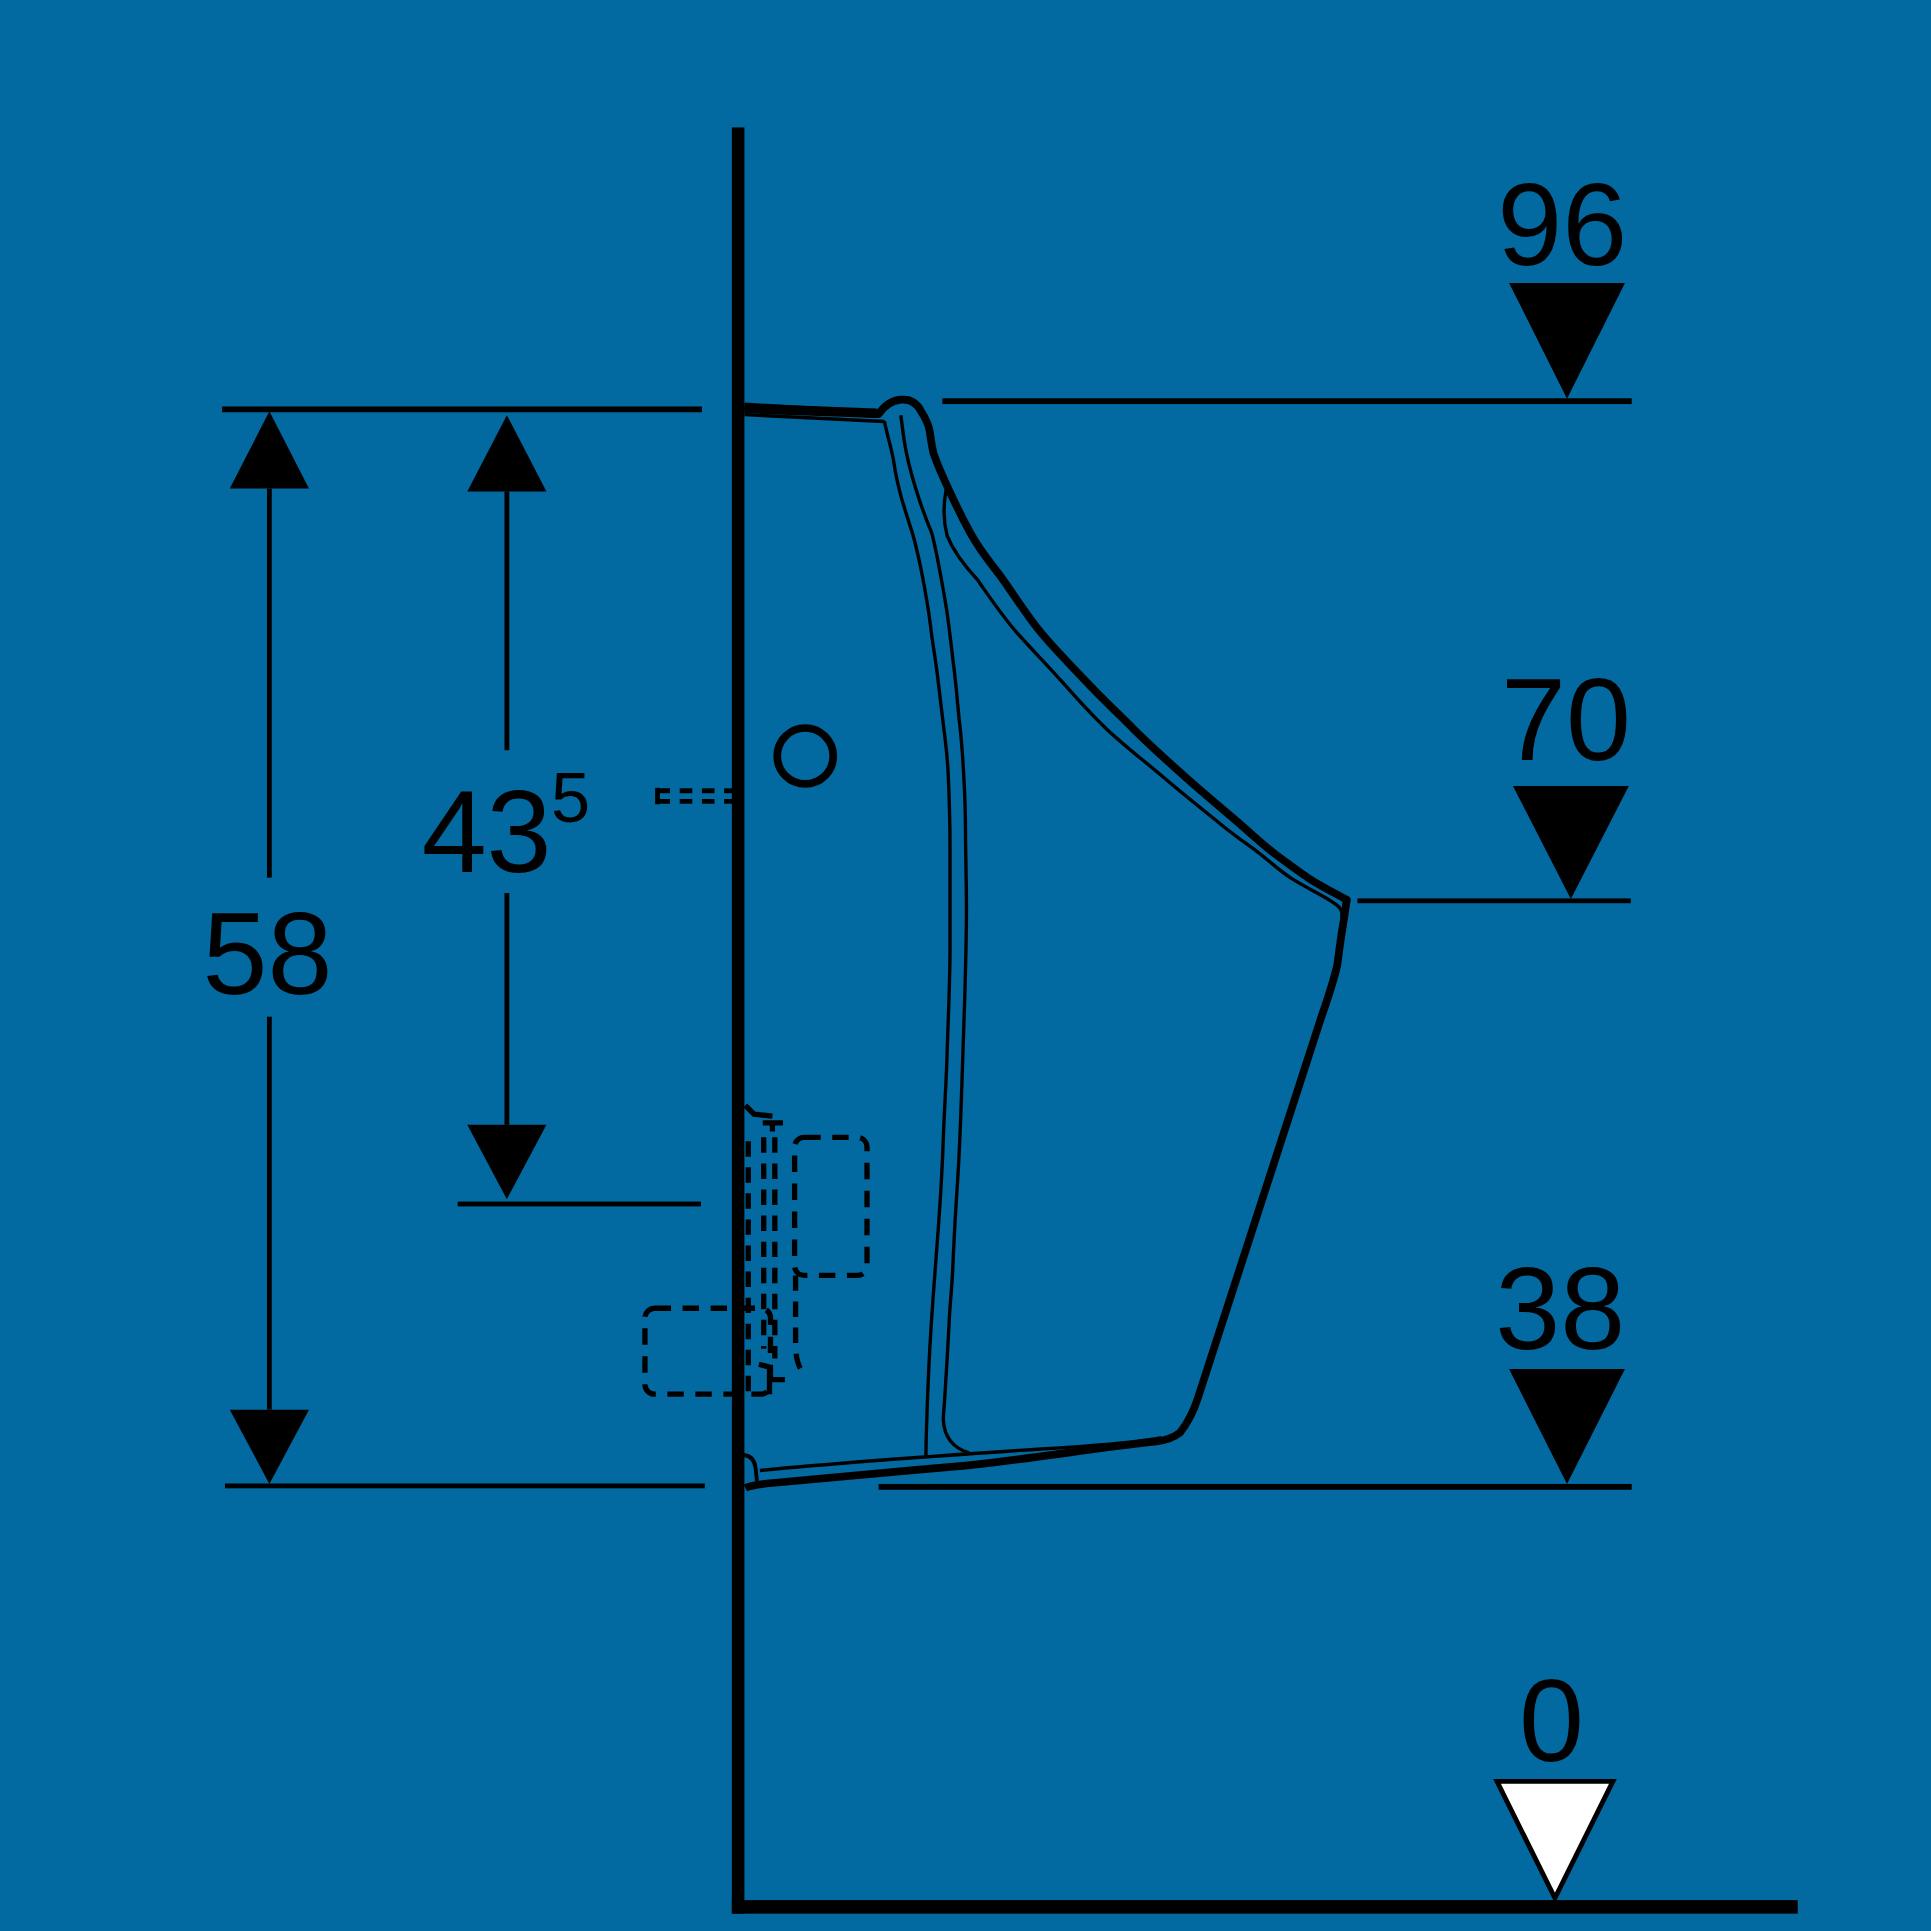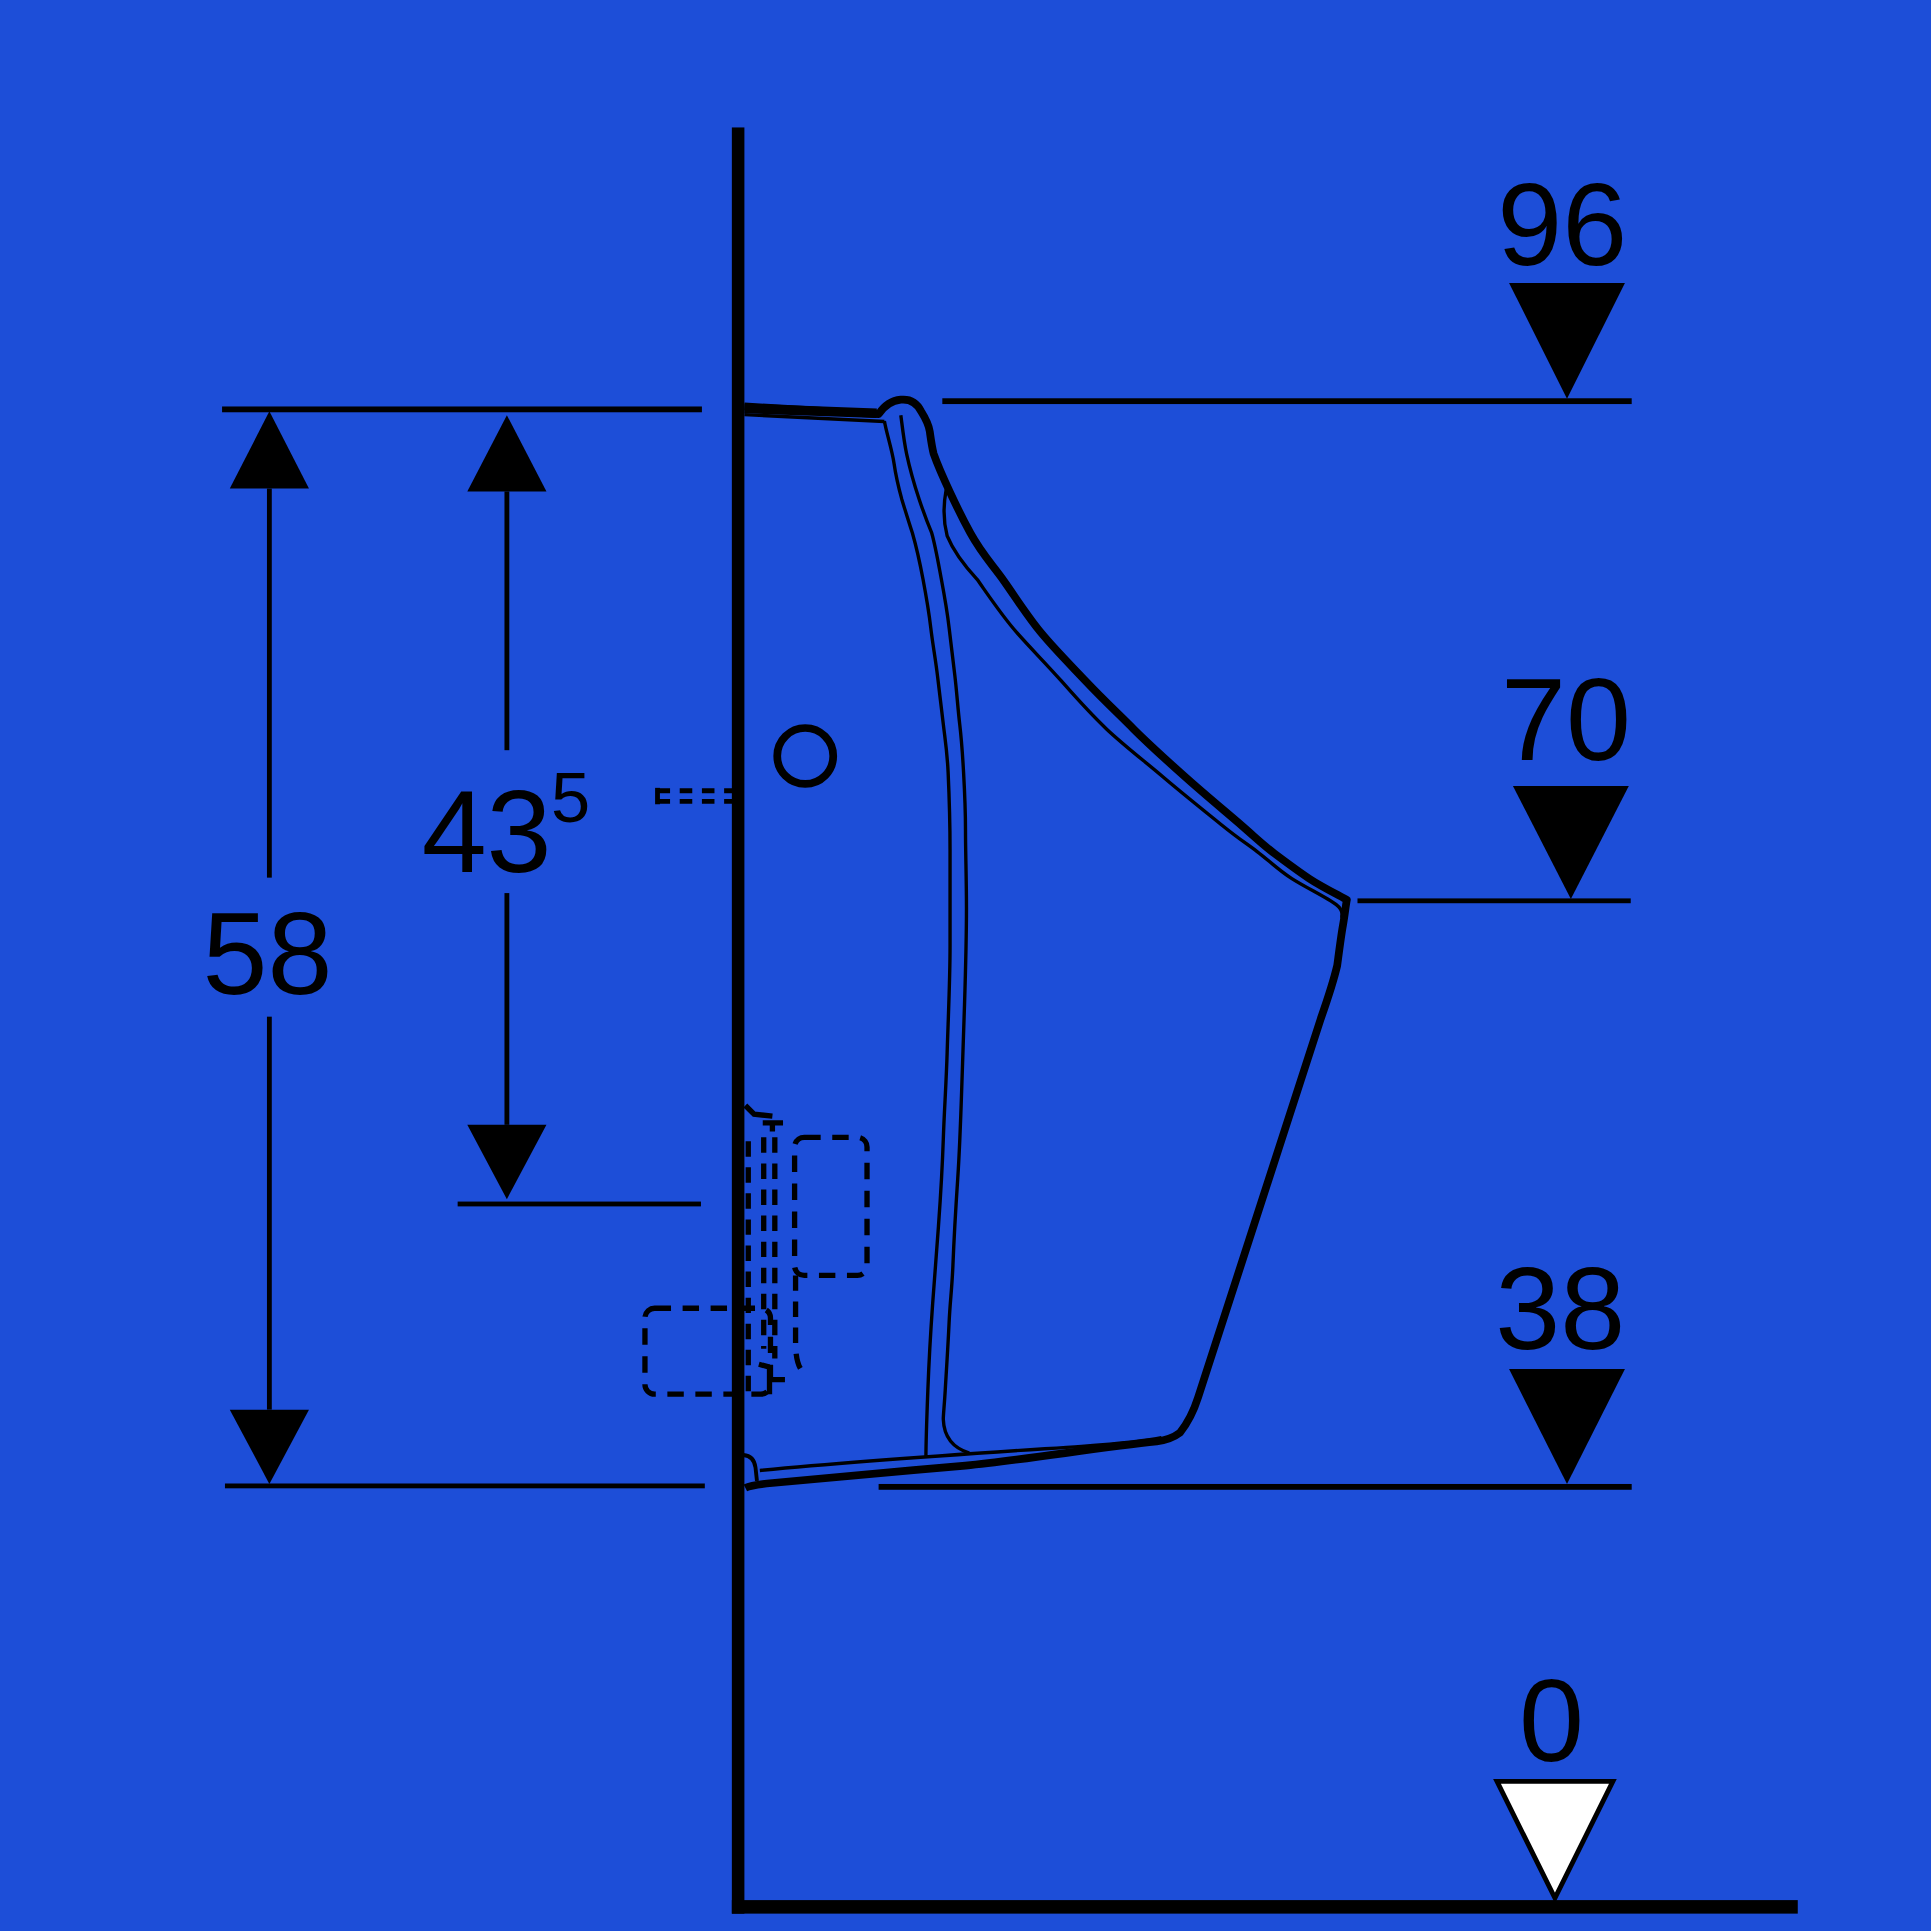--- a/index.html
+++ b/index.html
@@ -1,16 +1,16 @@
 <!DOCTYPE html>
 <html><head>
 <meta charset="utf-8">
 <style>
   html,body{margin:0;padding:0;background:#ffffff;}
-  #page{width:1931px;height:1931px;position:relative;background:#1d4ed8;}
+  #page{width:1931px;height:1931px;position:relative;background:#0369a1;}
   svg{display:block;}
   text{font-family:"Liberation Sans",sans-serif;fill:#000;}
 </style>
 </head>
 <body>
 
 <div id="page">
 <svg width="1931" height="1931" viewBox="0 0 2000 2000">
 
   <rect x="668" y="1355" width="130" height="89" rx="10" fill="none" stroke="#000" stroke-width="5.5" stroke-dasharray="17 12"></rect>

